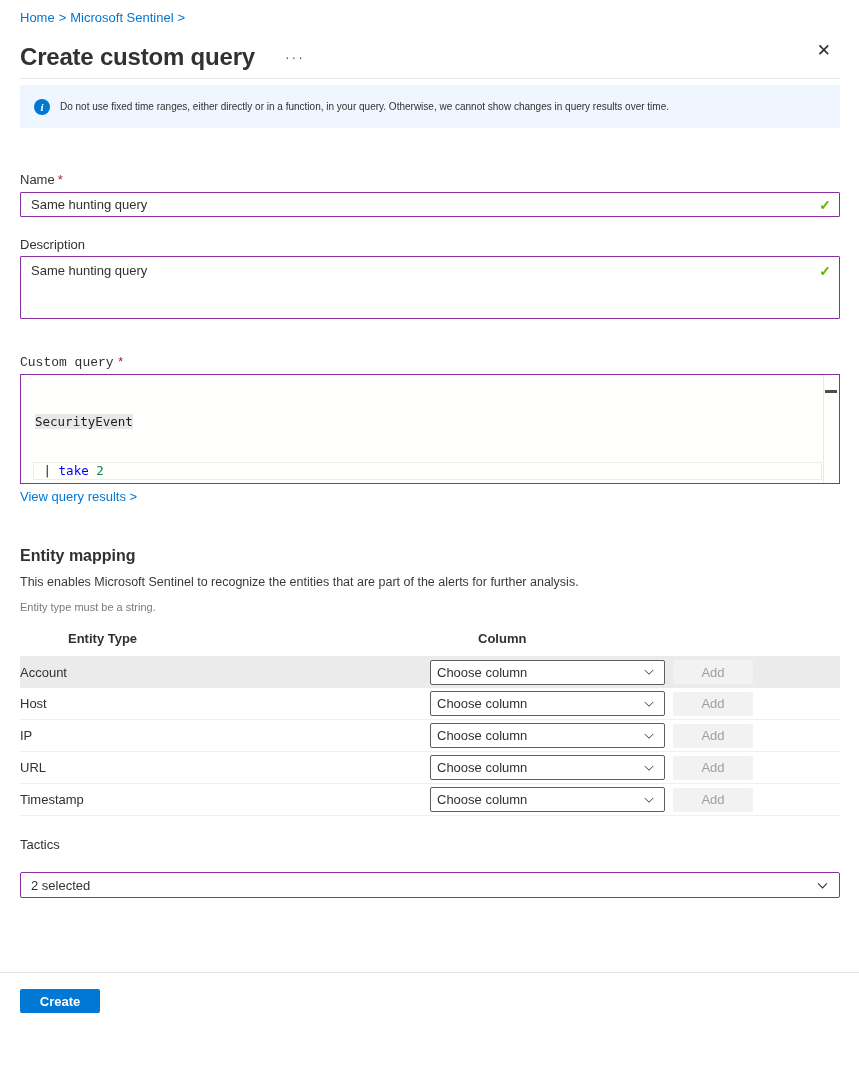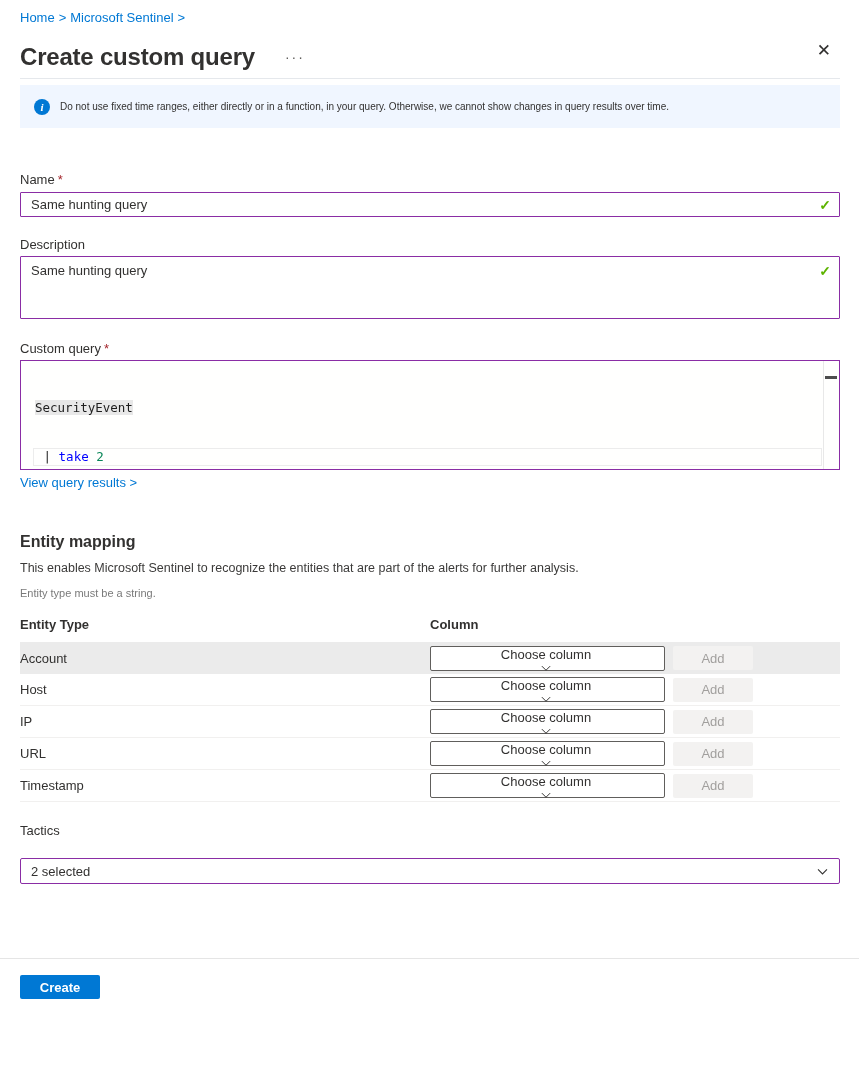--- a/index.html
+++ b/index.html
@@ -66,31 +66,31 @@
   .minimap { position:absolute; top:0; right:0; width:16px; height:100%; border-left:1px solid #e8e8e8; background:#fffffe; }
   .minimap-mark { position:absolute; top:15px; right:2px; width:12px; height:3px; background:#4d4d4d; }
 
   .link { margin-top:5px; font-size:13px; color:#0078d4; cursor:pointer; width:fit-content; }
 
   
   .section-heading { margin-top:43px; font-size:16px; font-weight:700; color:#323130; }
   .section-desc { margin-top:10px; font-size:12.5px; color:#3b3a39; line-height:15px; }
   .section-note { margin-top:11px; font-size:11px; color:#7a7a7a; }
 
-  .table-header { margin-top:18px; display:flex; font-size:13px; font-weight:700; color:#323130; }
+  .table-header { margin-top:18px; display:flex; font-size:13px; font-weight:700; color:#323130;margin-left:48px; }
   .col-entity { width:410px; }
   .map-rows { margin-top:10px; }
   .map-row { height:32px; display:flex; align-items:center; }
   .map-row.first { background:#ebebeb; }
   .map-row:not(.first) { border-bottom:1px solid #f1f0ef; }
   .map-row .entity { width:410px; font-size:13px; color:#323130; }
   .dropdown {
     width:235px; height:25px; border:1px solid #605e5c; border-radius:2px; background:#fff;
     display:flex; align-items:center; justify-content:space-between; padding:0 9px 0 6px;
-    font-size:13px; color:#323130; cursor:pointer;flex-direction:column;
+    font-size:13px; color:#323130; cursor:pointer;
   }
   .add-btn {
     margin-left:8px; width:80px; height:24px; background:#f3f2f1; border:none; border-radius:2px;
     color:#a19f9d; font-size:13px; font-family:"Liberation Sans", sans-serif; cursor:default;
   }
 
   
   .tactics-label { margin-top:21px; font-size:13px; }
   .tactics-dropdown {
     margin-top:20px; height:26px; border:1.5px solid #8a2da5; border-radius:2px; background:#fff;
@@ -142,21 +142,21 @@
   </div>
 
   
   <div class="field-label" style="margin-top:20px;">Description</div>
   <div class="input-wrap" style="margin-top:4px;">
     <textarea class="area-input" style="">Same hunting query</textarea>
     <span class="check top">✓</span>
   </div>
 
   
-  <div class="field-label" style="margin-top:18px;">
+  <div class="field-label" style="margin-top:32px;font-family:Liberation Mono, monospace;">
     <span>Custom query</span><span class="req">*</span>
   </div>
   <div class="code-editor">
     <div class="code-lines">
       <div><span class="tok-plain">SecurityEvent</span></div>
       <div class="code-line2"><span class="tok-pipe"> | </span><span class="tok-keyword">take </span><span class="tok-number">2</span></div>
     </div>
     <div class="minimap">
         <div class="minimap-mark"></div>
       </div>

